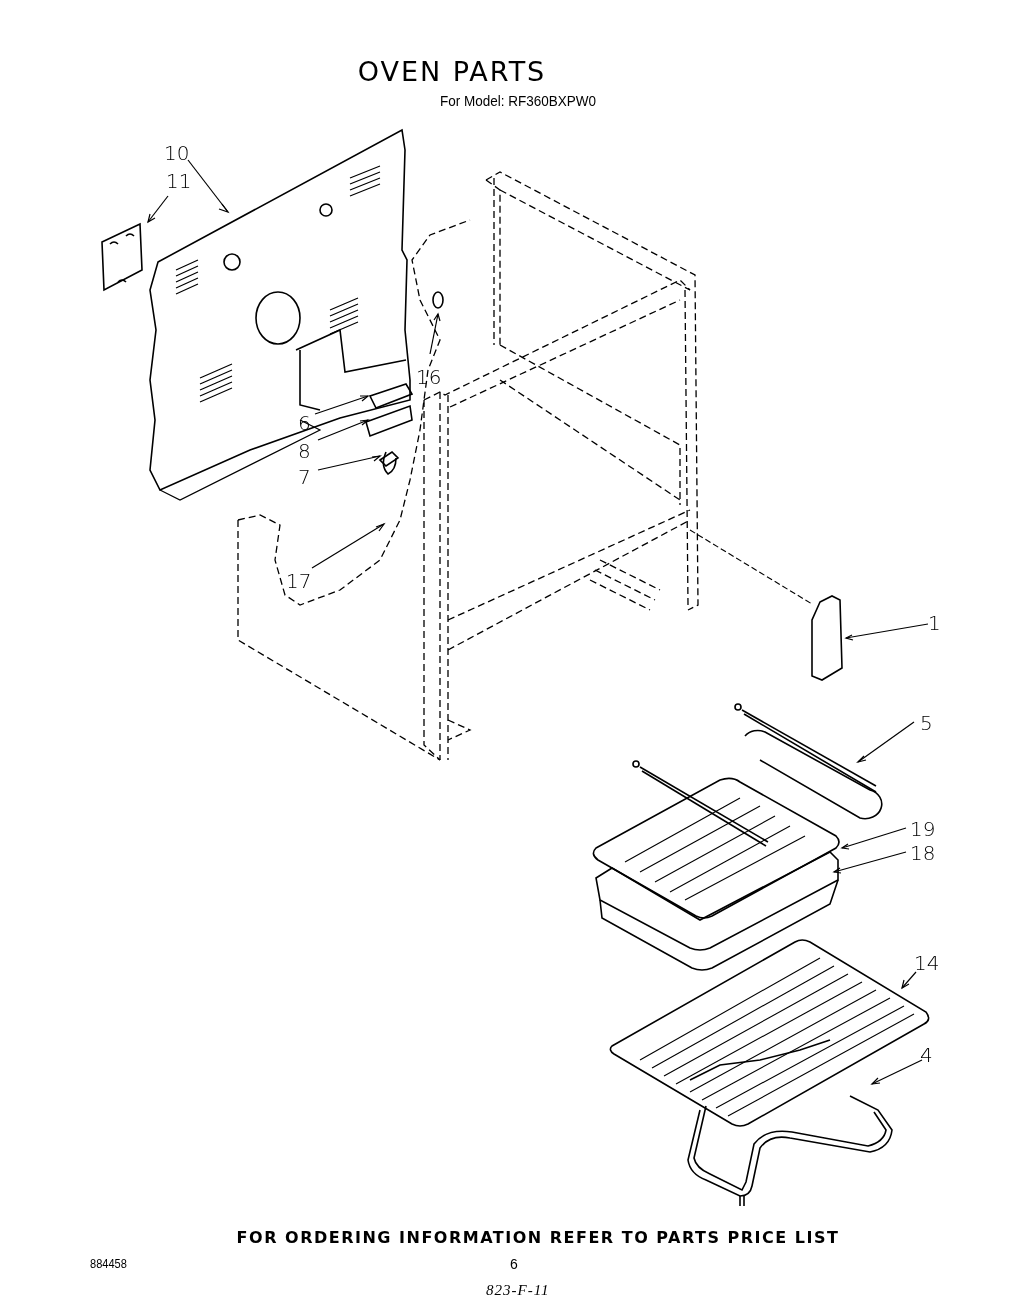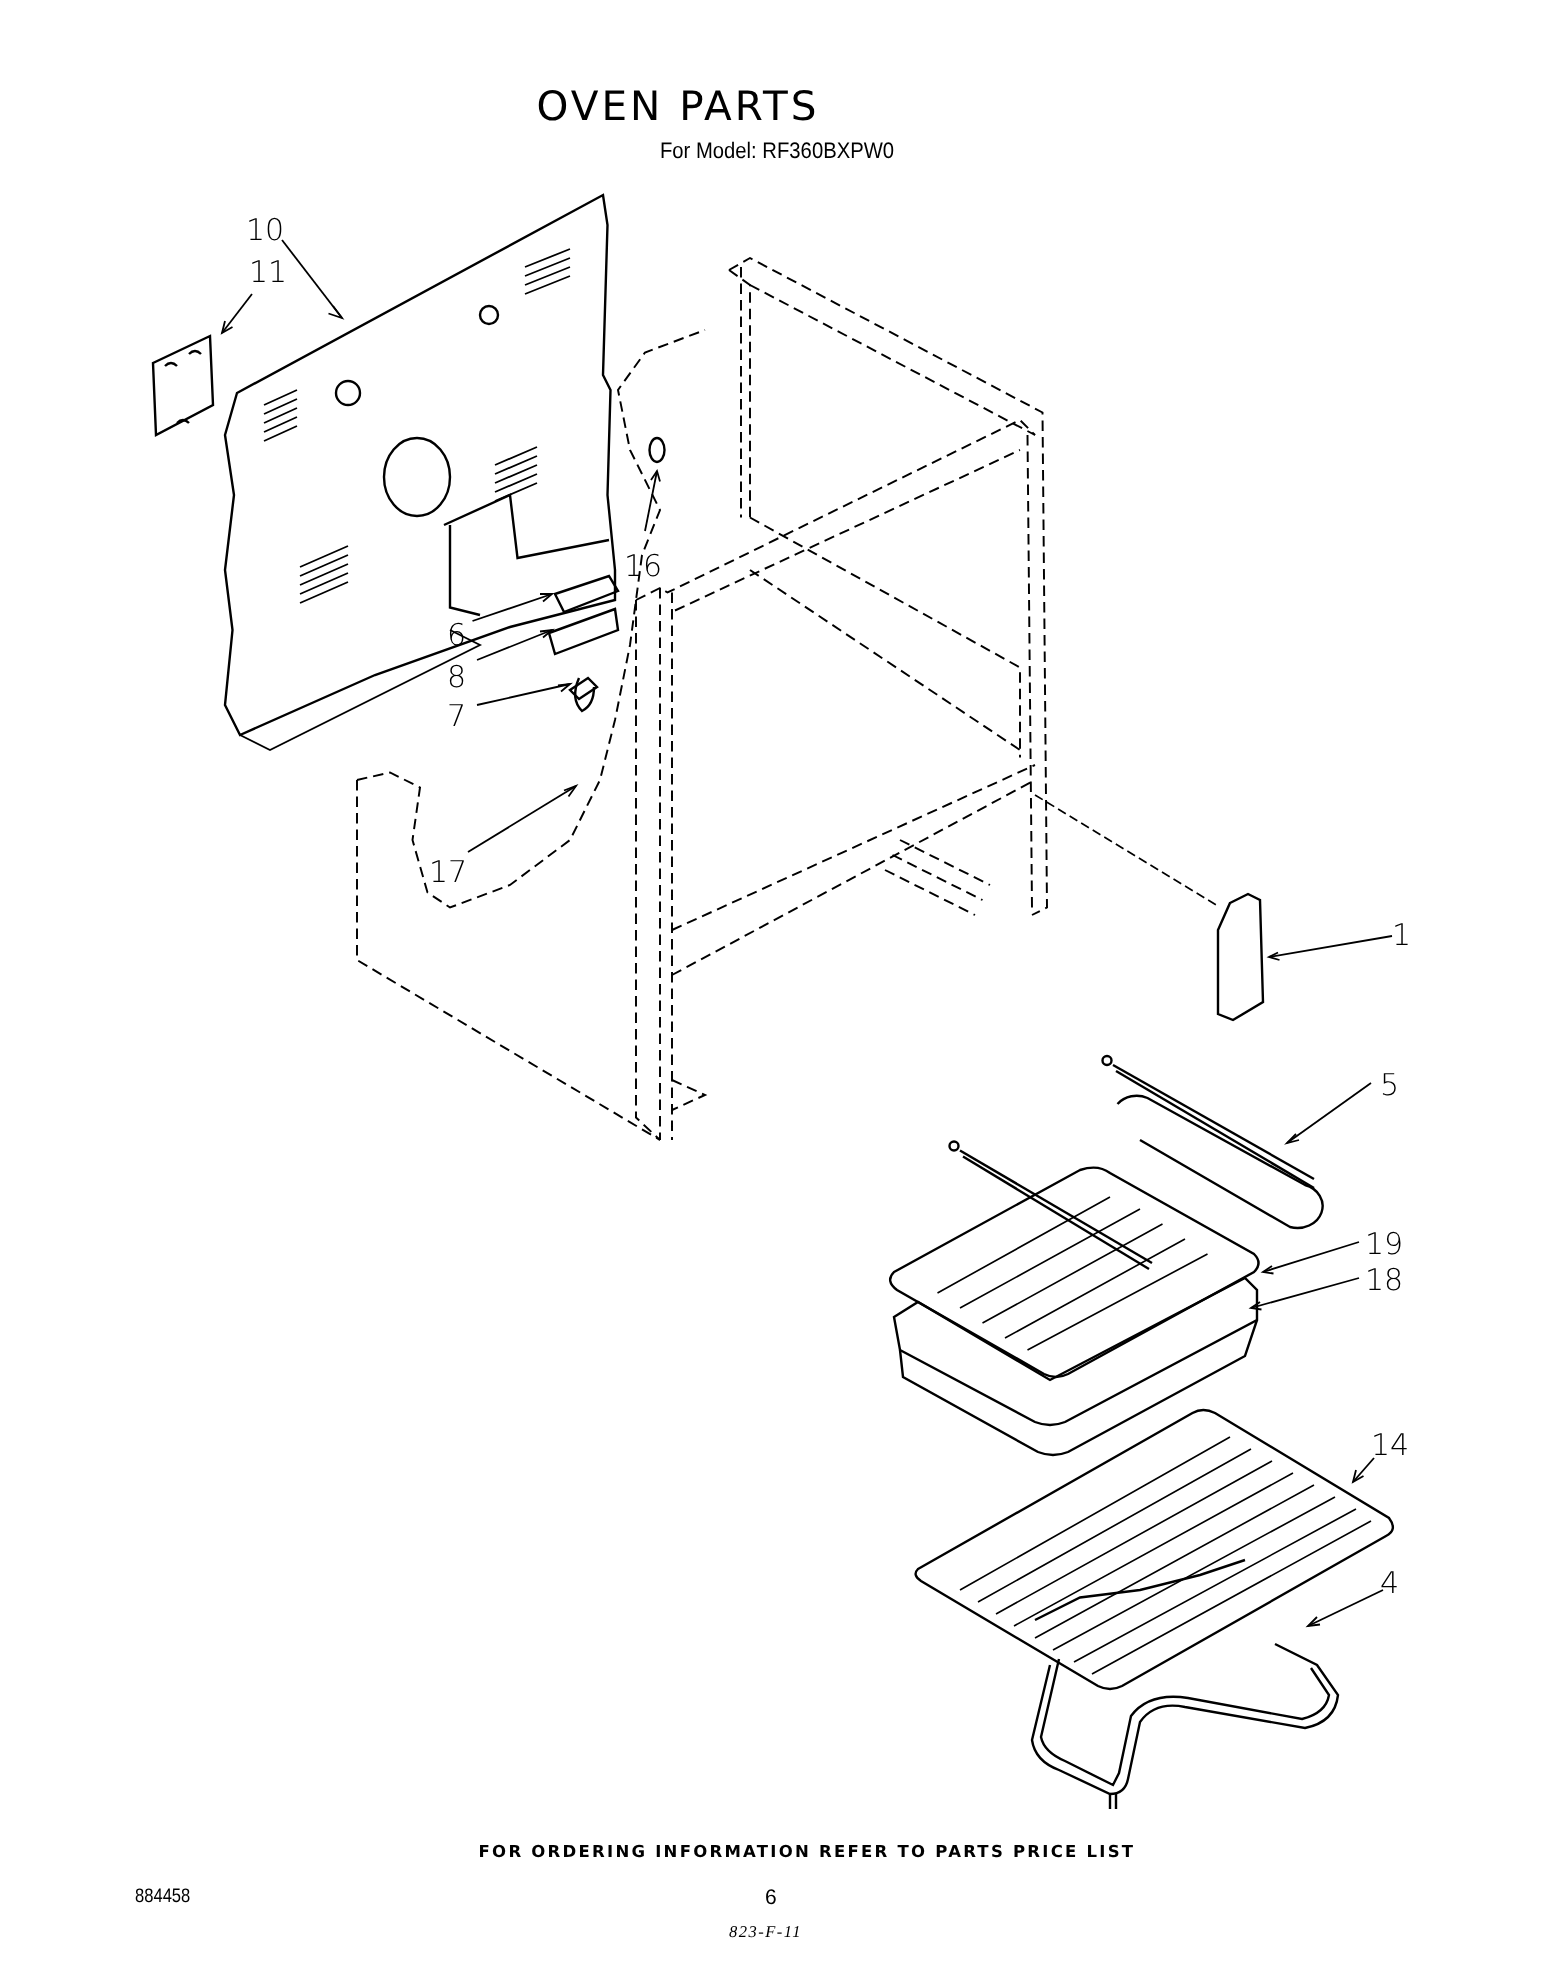--- a/index.html
+++ b/index.html
@@ -1,24 +1,24 @@
 <!DOCTYPE html>
 <html><head>
 <meta charset="utf-8">
 <style>
   html, body { margin:0; padding:0; background:#ffffff; }
   body { width:1036px; height:1314px; position:relative; overflow:hidden; font-family:"Liberation Sans", sans-serif; color:#000; }
   .title { position:absolute; left:0; width:904px; top:56px; text-align:center; font-family:"DejaVu Sans", sans-serif; font-size:27px; letter-spacing:2px; font-weight:normal; }
   .subtitle { position:absolute; left:0; width:1036px; top:92px; text-align:center; font-family:"Liberation Sans", sans-serif; font-size:15px; transform:scaleX(0.9); }
   svg.diagram { position:absolute; left:0; top:0; width:1036px; height:1314px; }
   .callout { font-family:"DejaVu Sans", sans-serif; font-size:20px; fill:#000; font-weight:300; }
-  .footer-note { position:absolute; left:0; width:1036px; top:1228px; text-align:center; font-family:"DejaVu Sans", sans-serif; font-size:11px; font-weight:bold; letter-spacing:1.5px; padding-left:40px; box-sizing:border-box; }
+  .footer-note { position:absolute; left:0; width:1036px; top:1228px; text-align:center; font-family:"DejaVu Sans", sans-serif; font-size:16px; font-weight:bold; letter-spacing:1.5px; padding-left:40px; box-sizing:border-box; }
   .docnum { position:absolute; left:90px; top:1256px; font-size:13px; font-family:"Liberation Sans", sans-serif; transform:scaleX(0.85); transform-origin:left; }
   .pagenum { position:absolute; left:510px; top:1256px; font-size:14px; }
-  .handnote { position:absolute; left:486px; top:1282px; font-size:11px; font-style:italic; font-family:"Liberation Serif", serif; letter-spacing:1px; }
+  .handnote { position:absolute; left:486px; top:1282px; font-size:15px; font-style:italic; font-family:"Liberation Serif", serif; letter-spacing:1px; }
 </style>
 </head>
 <body>
 
 <div class="title">OVEN PARTS</div>
 <div class="subtitle">For Model: RF360BXPW0</div>
 
 <svg class="diagram" viewBox="0 0 1036 1314" xmlns="http://www.w3.org/2000/svg" fill="none" stroke="#000" stroke-width="1.6">
 
   <g>

